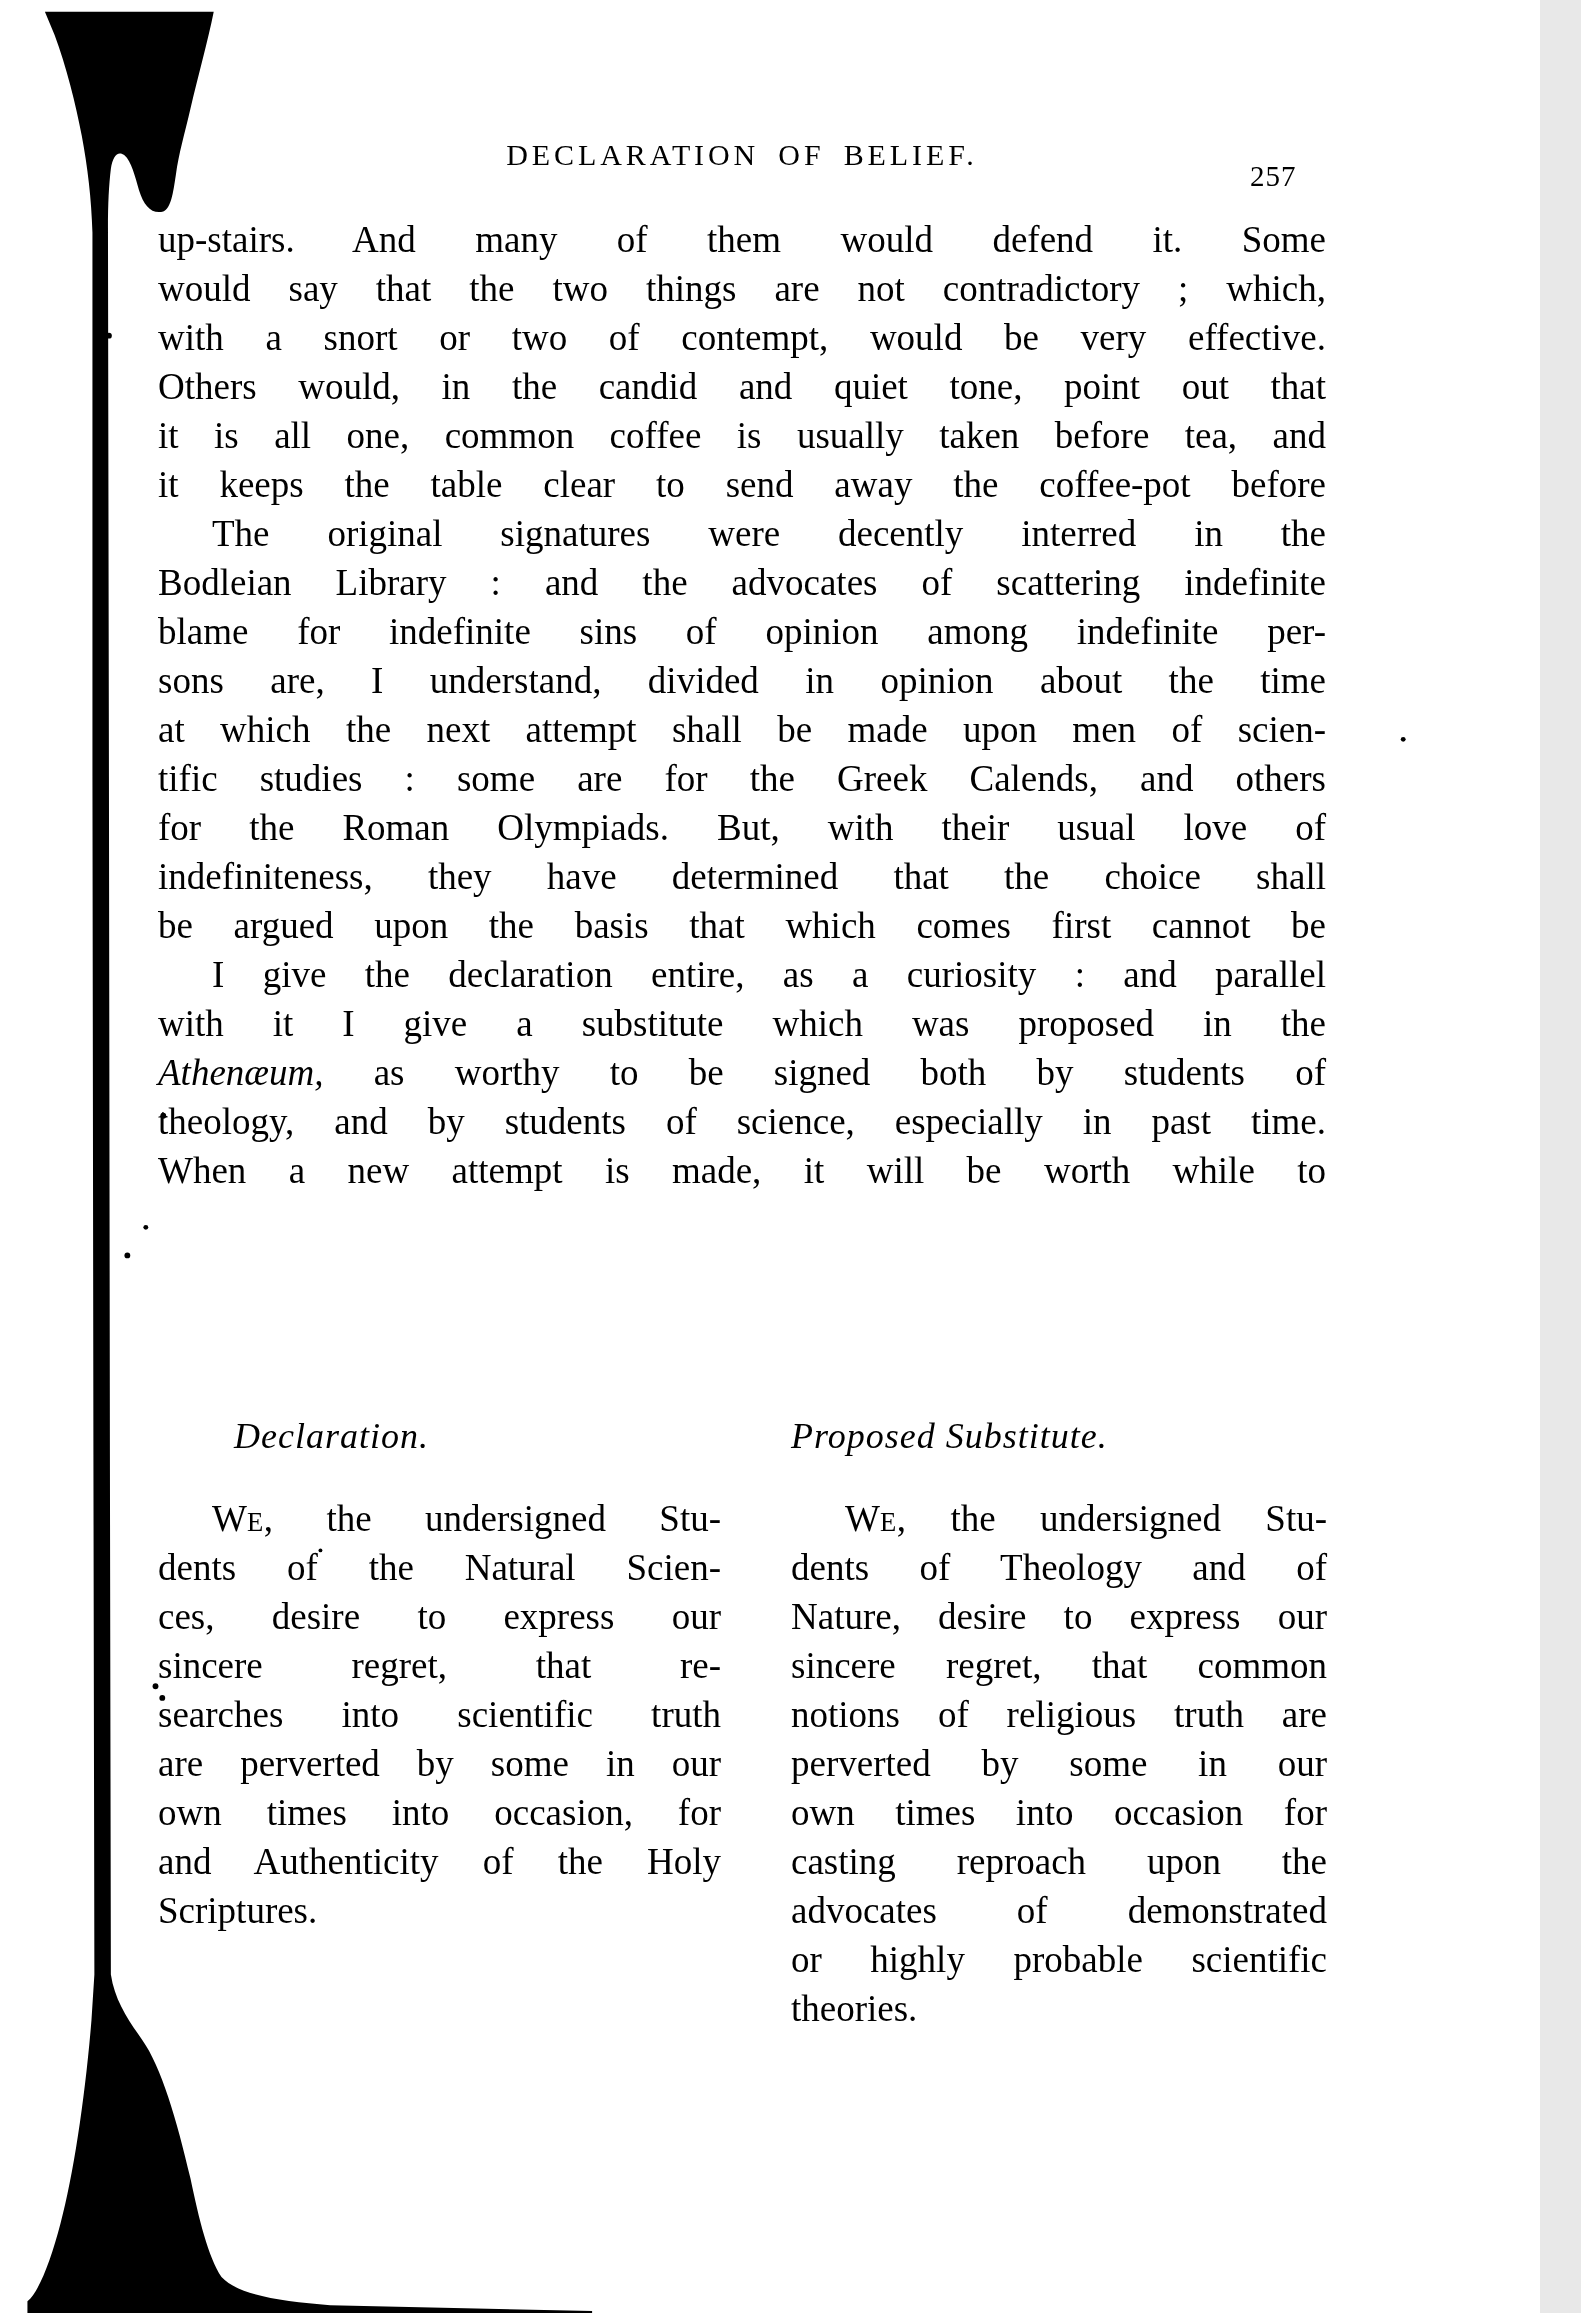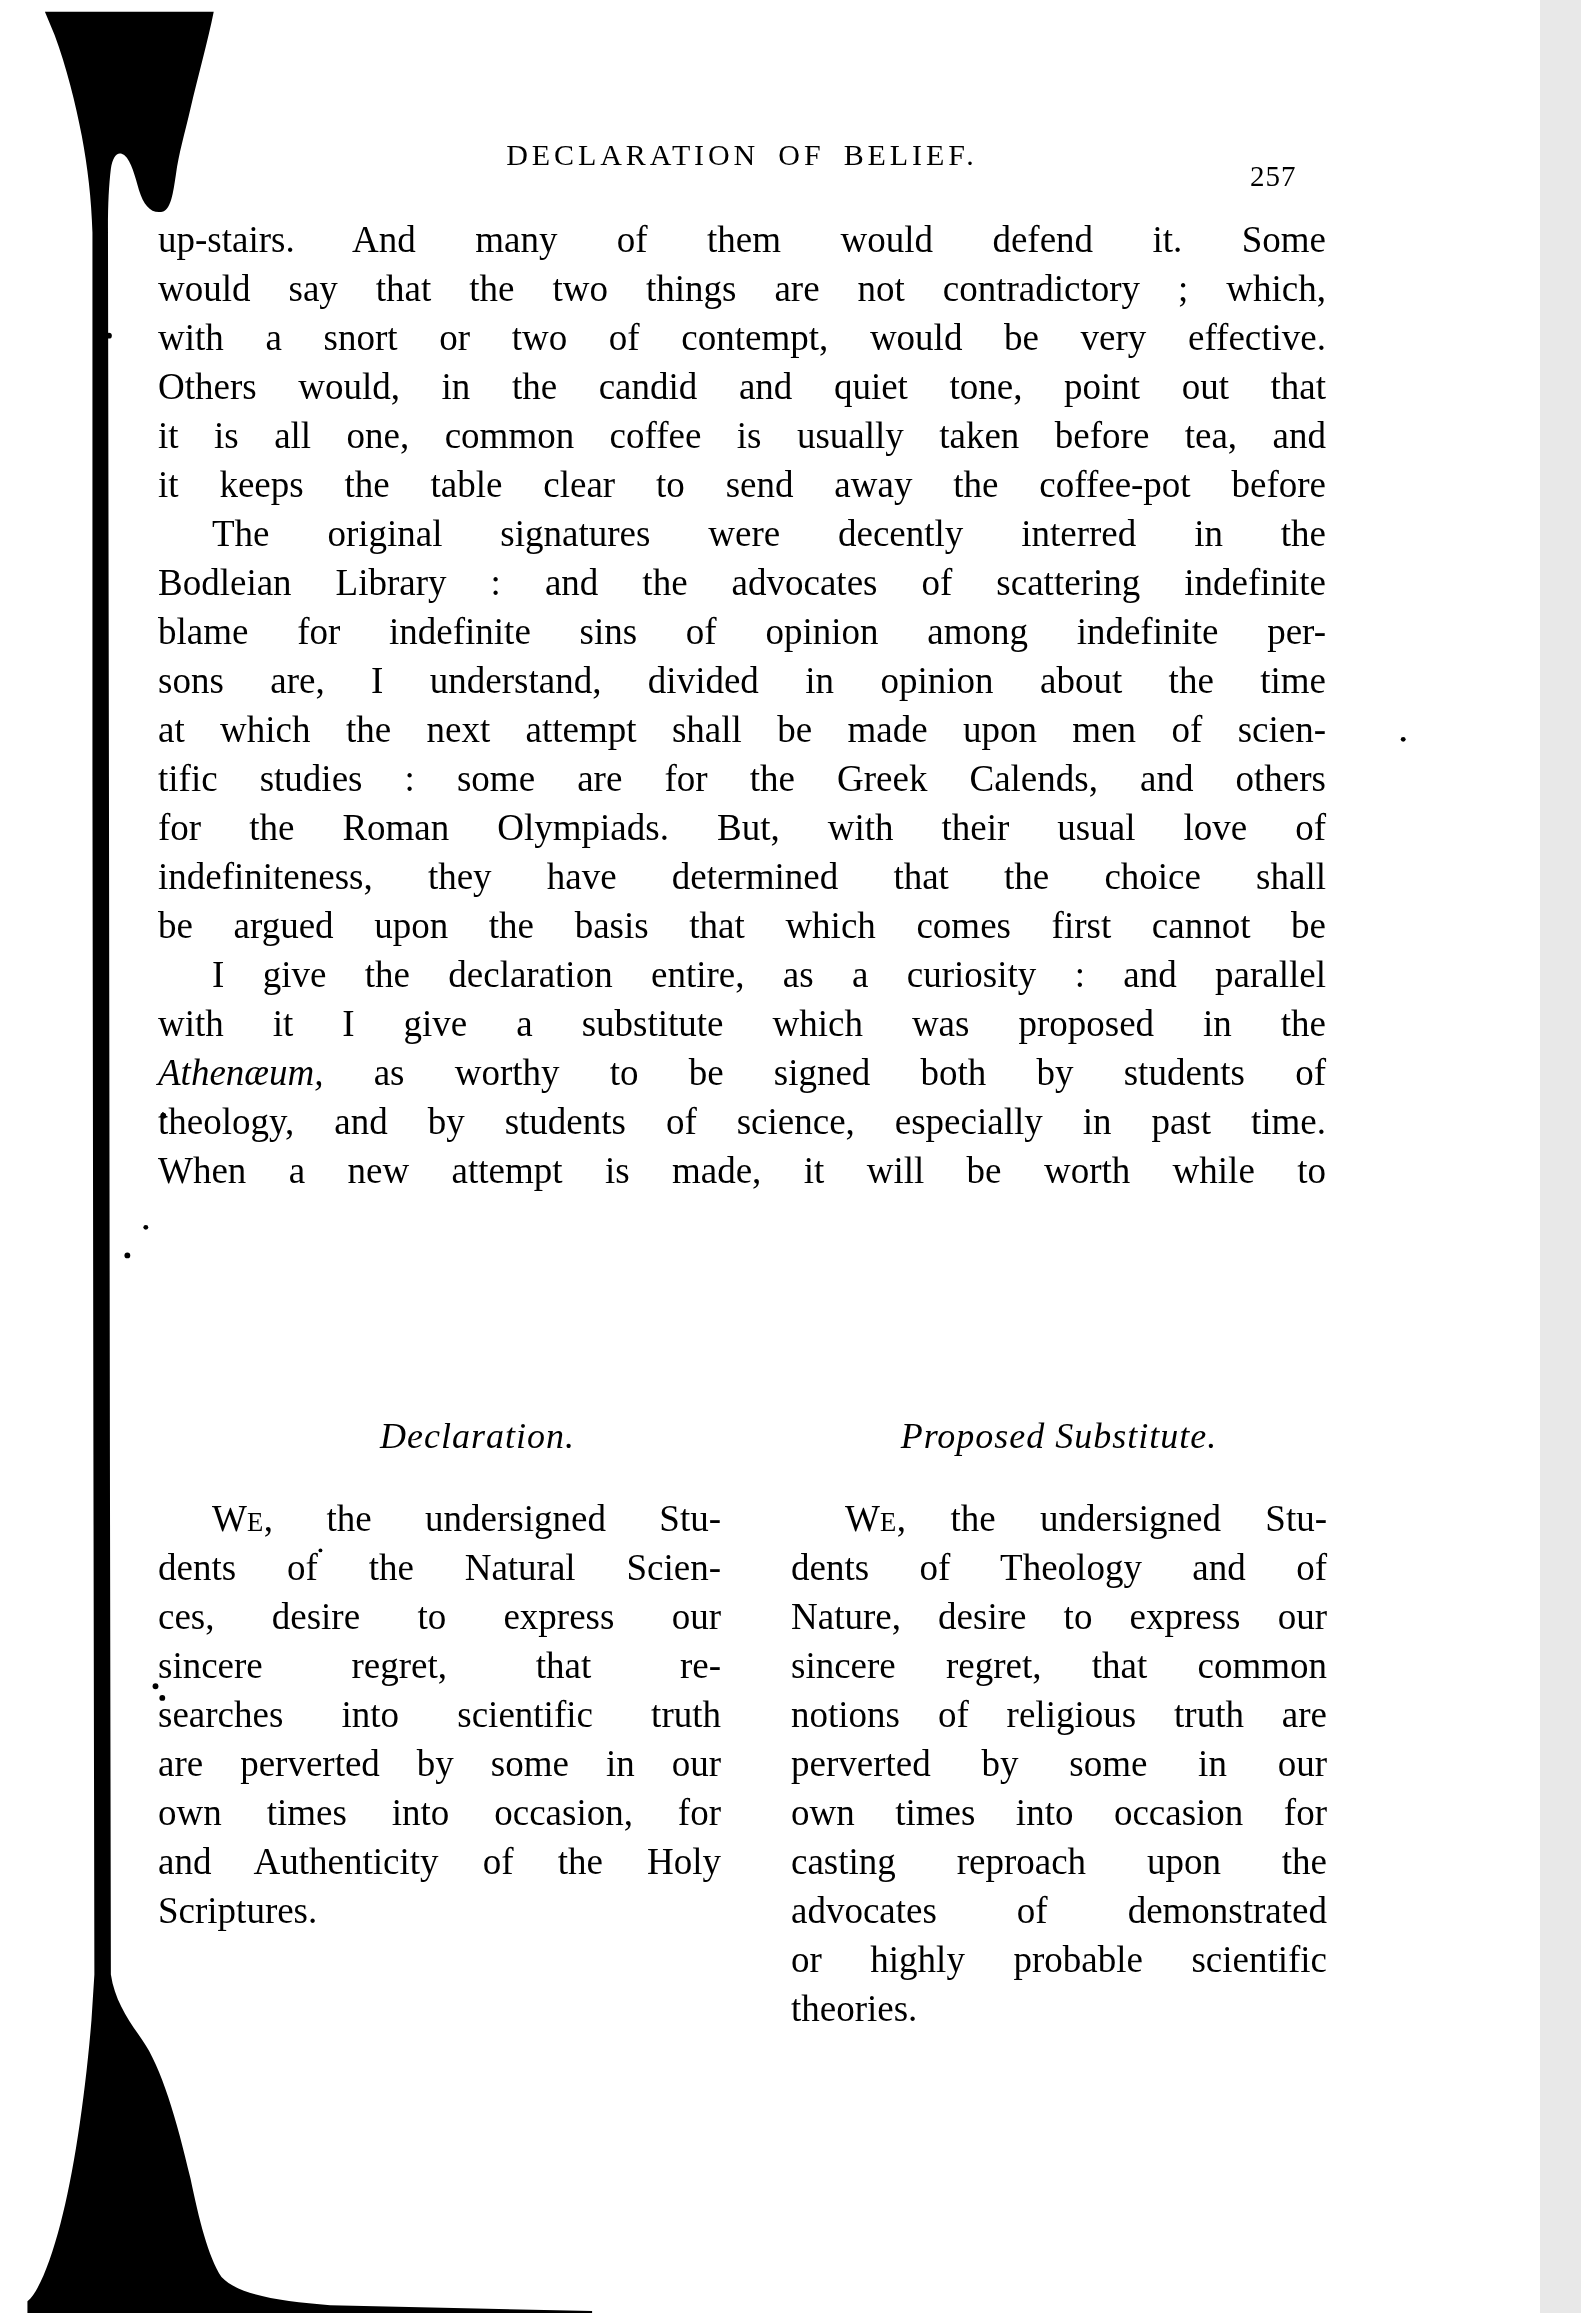--- a/index.html
+++ b/index.html
@@ -30,21 +30,21 @@
     text-align:justify;text-align-last:justify;
     white-space:normal;
   }
   .bline.plain{text-align-last:left;}
   .bline.ind{text-indent:54px;}
   .cols{position:absolute;top:1412px;left:158px;width:1168px;font-size:37px;}
   .col{position:absolute;top:0;}
   .colL{left:0;width:563px;}
   .colR{left:633px;width:536px;}
   .colhead{
-    height:49px;line-height:49px;text-align:center;
+    height:49px;line-height:49px;text-align:left;
     font-style:italic;font-size:36px;margin-bottom:33px;
     letter-spacing:1px;
   }
   .colL .colhead{padding-left:76px;}
   .it{font-style:italic;}
   .sce{font-size:0.72em;letter-spacing:0.5px;}
 </style>
 </head>
 <body>
 

